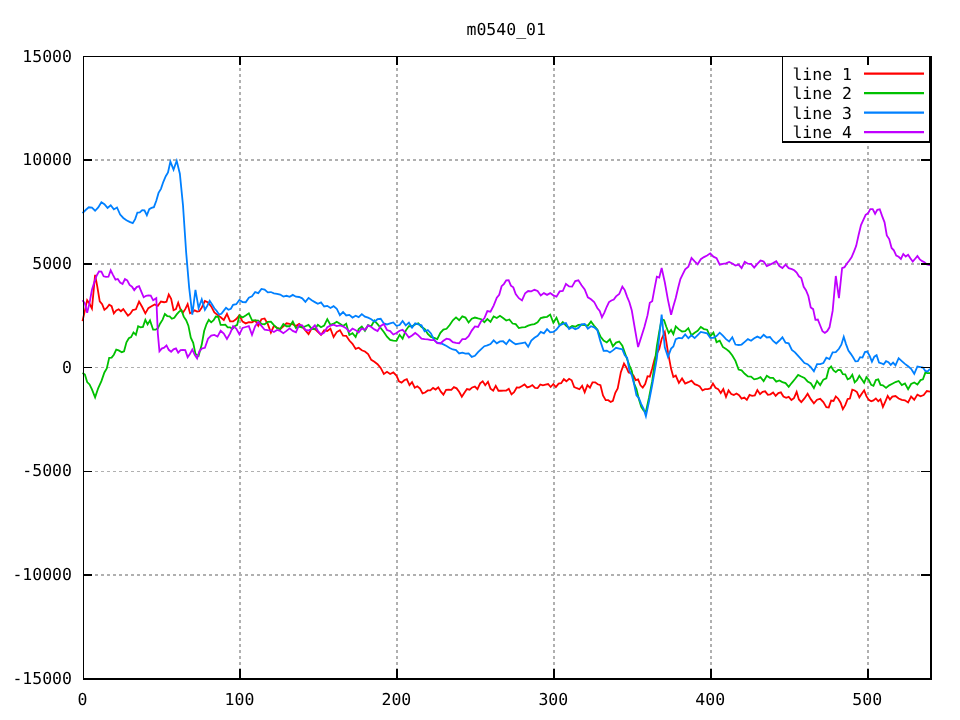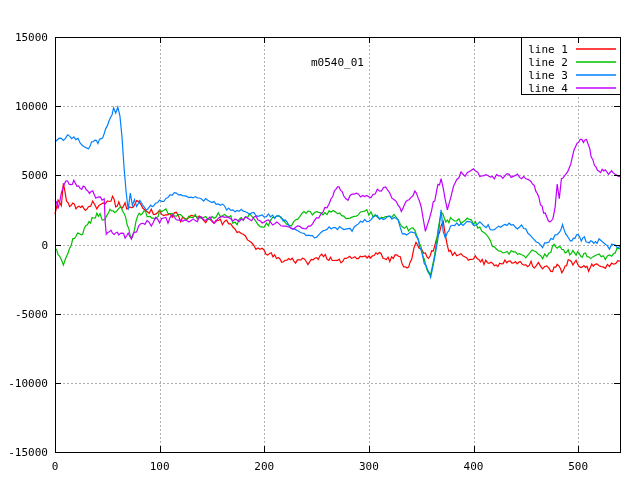--- a/index.html
+++ b/index.html
@@ -9,21 +9,20 @@
     background:#ffffff;
     font-family:"DejaVu Sans Mono","Liberation Mono",monospace;
     overflow:hidden;
   }
   .chart-title{
     position:absolute;
     left:55px;top:13px;width:565px;
     text-align:center;
     font-size:11px;color:#000;
     letter-spacing:0px;
-    margin-top:43px;
   }
   svg text{
     font-family:"DejaVu Sans Mono","Liberation Mono",monospace;
     font-size:11px;
     fill:#000;
   }
 </style>
 </head>
 <body>
 

